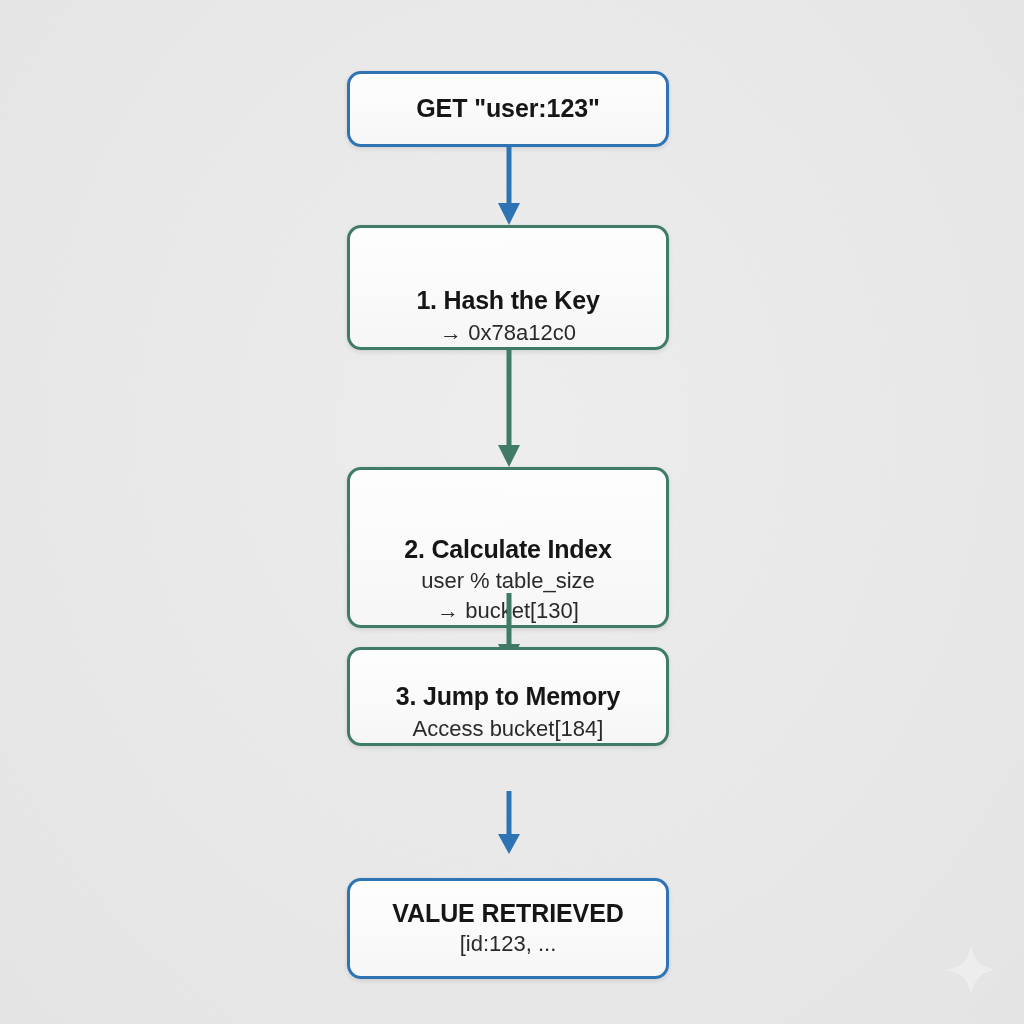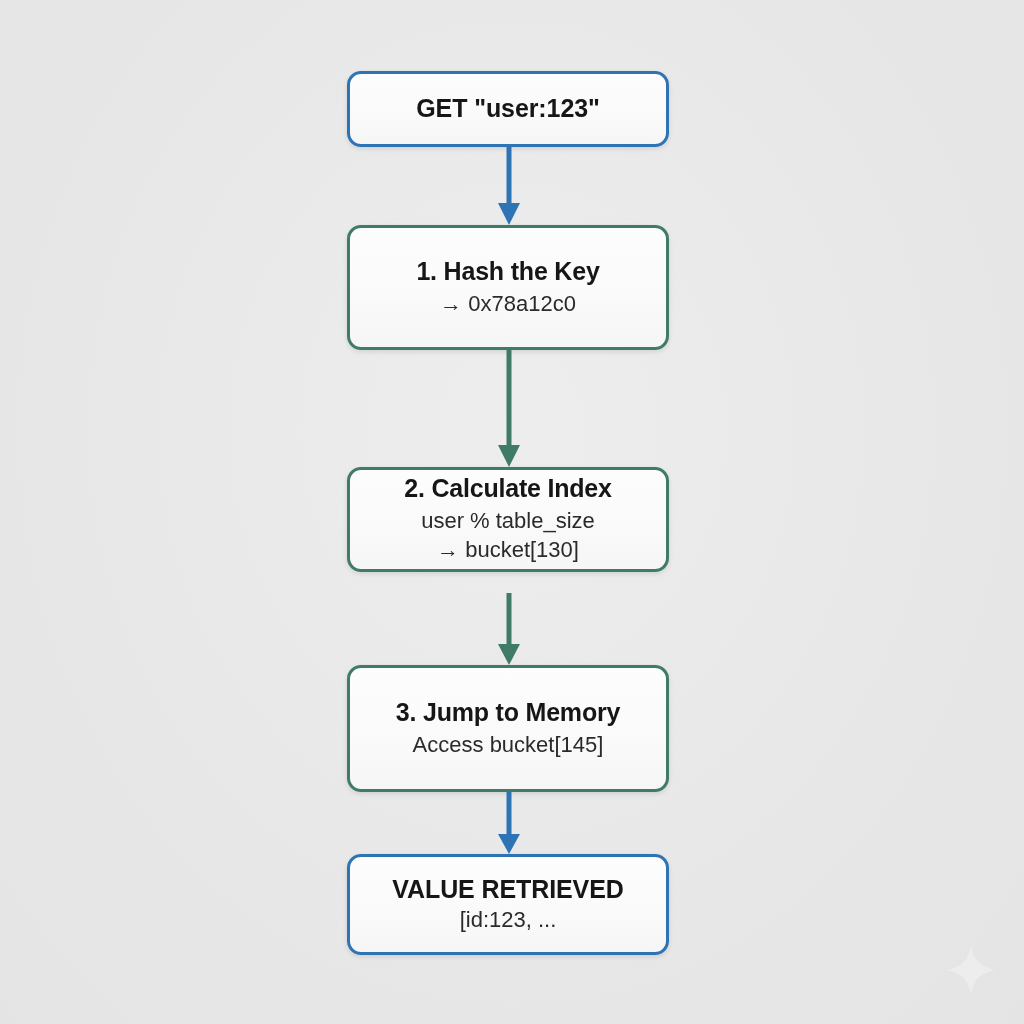--- a/index.html
+++ b/index.html
@@ -35,20 +35,21 @@
     flex-direction: column;
     align-items: center;
     justify-content: center;
     text-align: center;
   }
   .node.terminal {
     border: 3px solid #2e74b5;
   }
   .node.step {
     border: 3px solid #3f7b66;
+    justify-content: flex-end;
   }
 
   .node-title {
     font-weight: bold;
     font-size: 25px;
     line-height: 1.18;
     color: #161616;
     letter-spacing: -0.2px;
     white-space: nowrap;
   }
@@ -59,23 +60,23 @@
   .node-line {
     font-size: 22px;
     line-height: 1.34;
     color: #2a2a2a;
     white-space: nowrap;
   }
 
   
   #node-request  { top: 71px;  height: 76px; }
   #node-step-1   { top: 225px; height: 125px; }
-  #node-step-2   { top: 467px; height: 105px; }
-  #node-step-3   { top: 665px; height: 127px; }
-  #node-result   { top: 854px; height: 101px; }
+  #node-step-2   { top: 467px; height: 161px; }
+  #node-step-3   { top: 647px; height: 99px; }
+  #node-result   { top: 878px; height: 101px; }
 
   #node-step-1 .node-title,
   #node-step-2 .node-title,
   #node-step-3 .node-title { margin-bottom: 2px; }
 
   
   .connector {
     position: absolute;
     left: 495px;
     width: 28px;
@@ -134,21 +135,21 @@
 
   <div class="connector" id="conn-3">
     <svg width="28" height="73" viewBox="0 0 28 73">
       <line x1="14" y1="0" x2="14" y2="54" stroke="#3f7b66" stroke-width="5"></line>
       <polygon points="14,72 3,51 25,51" fill="#3f7b66"></polygon>
     </svg>
   </div>
 
   <div class="node step" id="node-step-3">
     <div class="node-title">3. Jump to Memory</div>
-    <div class="node-line">Access bucket[145]</div>
+    <div class="node-line">Access bucket[184]</div>
   </div>
 
   <div class="connector" id="conn-4">
     <svg width="28" height="64" viewBox="0 0 28 64">
       <line x1="14" y1="0" x2="14" y2="46" stroke="#2e74b5" stroke-width="5"></line>
       <polygon points="14,63 3,43 25,43" fill="#2e74b5"></polygon>
     </svg>
   </div>
 
   <div class="node terminal" id="node-result">

